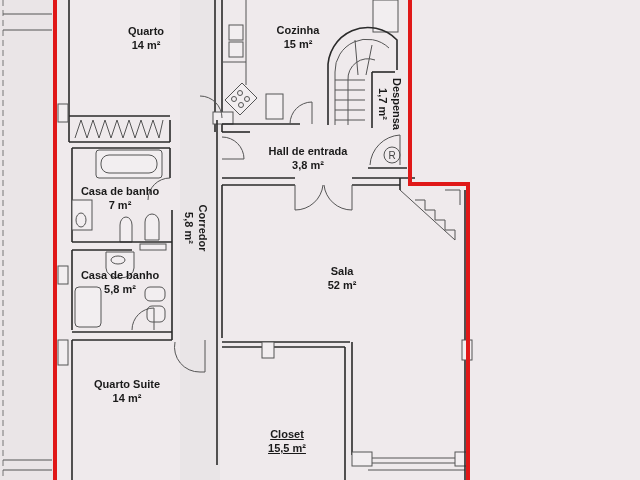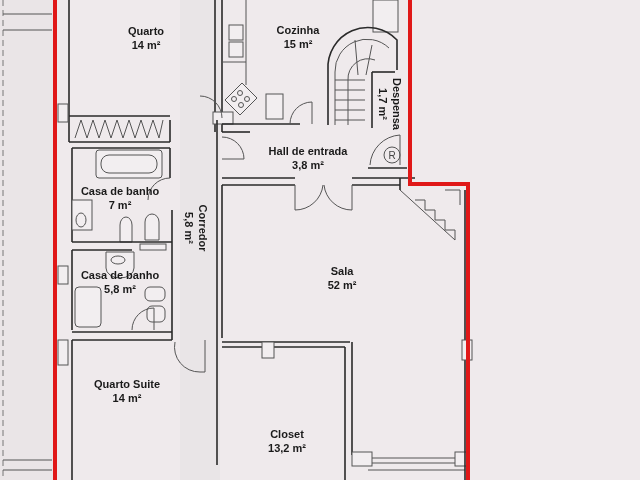--- a/index.html
+++ b/index.html
@@ -208,16 +208,16 @@
   <span>52 m²</span>
 </div>
 <div class="lbl" style="left:120px; top:282px;">
   <span>Casa de banho</span>
   <span>5,8 m²</span>
 </div>
 <div class="lbl" style="left:127px; top:391px;">
   <span>Quarto Suite</span>
   <span>14 m²</span>
 </div>
-<div class="lbl" style="left:287px; top:441px;">
+<div class="lbl" style="left:287px; top:441px;text-decoration:underline;">
   <span>Closet</span>
-  <span>13,2 m²</span>
+  <span>15,5 m²</span>
 </div>
 
 </body></html>

